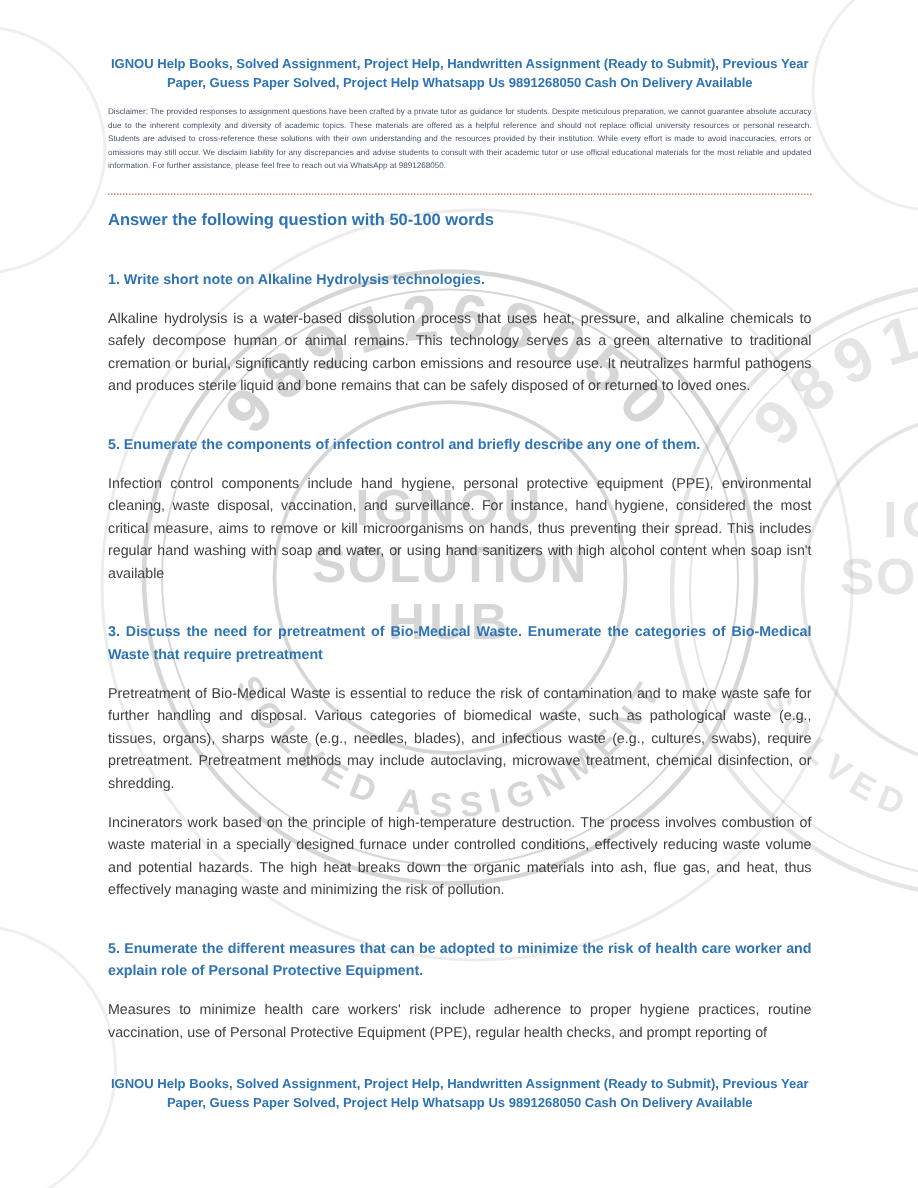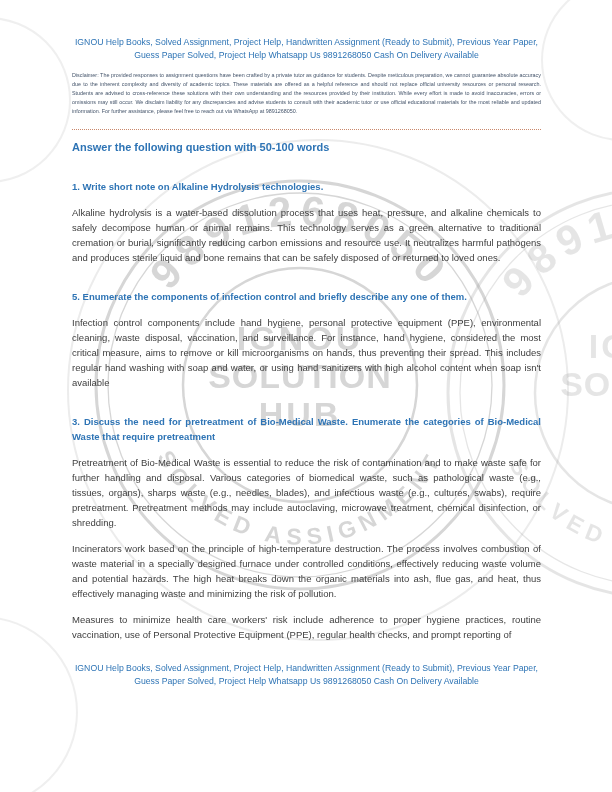--- a/index.html
+++ b/index.html
@@ -5,21 +5,21 @@
   * { margin:0; padding:0; box-sizing:border-box; }
   html,body { width:612px; height:792px; }
   body {
     position:relative; overflow:hidden; background:#ffffff;
     font-family:"Liberation Sans", sans-serif;
   }
   .watermark-layer { position:absolute; left:0; top:0; z-index:0; }
   .content { position:relative; z-index:1; padding:36px 71px 0 72px; }
 
   .header-text, .footer-text {
-    color:#2E74B5; font-weight:normal; font-size:8.7px; line-height:13px;
+    color:#2E74B5; font-weight:bold; font-size:8.7px; line-height:13px;
     text-align:center;
   }
   .doc-title {
     margin-top:13px; color:#2E74B5; font-weight:bold; font-size:9.8px;
     line-height:14px; text-align:center; letter-spacing:0.2px;
   }
   .disclaimer {
     margin-top:9px; color:#44546A; font-size:5.4px; line-height:9px;
     text-align:justify;
   }
@@ -102,17 +102,18 @@
   <p class="answer">Alkaline hydrolysis is a water-based dissolution process that uses heat, pressure, and alkaline chemicals to safely decompose human or animal remains. This technology serves as a green alternative to traditional cremation or burial, significantly reducing carbon emissions and resource use. It neutralizes harmful pathogens and produces sterile liquid and bone remains that can be safely disposed of or returned to loved ones.</p>
 
   <h3 class="question">5. Enumerate the components of infection control and briefly describe any one of them.</h3>
   <p class="answer">Infection control components include hand hygiene, personal protective equipment (PPE), environmental cleaning, waste disposal, vaccination, and surveillance. For instance, hand hygiene, considered the most critical measure, aims to remove or kill microorganisms on hands, thus preventing their spread. This includes regular hand washing with soap and water, or using hand sanitizers with high alcohol content when soap isn't available</p>
 
   <h3 class="question">3. Discuss the need for pretreatment of Bio-Medical Waste. Enumerate the categories of Bio-Medical Waste that require pretreatment</h3>
   <p class="answer">Pretreatment of Bio-Medical Waste is essential to reduce the risk of contamination and to make waste safe for further handling and disposal. Various categories of biomedical waste, such as pathological waste (e.g., tissues, organs), sharps waste (e.g., needles, blades), and infectious waste (e.g., cultures, swabs), require pretreatment. Pretreatment methods may include autoclaving, microwave treatment, chemical disinfection, or shredding.</p>
 
   <p class="answer">Incinerators work based on the principle of high-temperature destruction. The process involves combustion of waste material in a specially designed furnace under controlled conditions, effectively reducing waste volume and potential hazards. The high heat breaks down the organic materials into ash, flue gas, and heat, thus effectively managing waste and minimizing the risk of pollution.</p>
 
+  <h3 class="question">5. Enumerate the different measures that can be adopted to minimize the risk of health care worker and explain role of Personal Protective Equipment.</h3>
   <p class="answer">Measures to minimize health care workers' risk include adherence to proper hygiene practices, routine vaccination, use of Personal Protective Equipment (PPE), regular health checks, and prompt reporting of</p>
 
   <div class="footer-text">IGNOU Help Books, Solved Assignment, Project Help, Handwritten Assignment (Ready to Submit), Previous Year Paper, Guess Paper Solved, Project Help Whatsapp Us 9891268050 Cash On Delivery Available</div>
 
 </div>
 
 </body></html>

